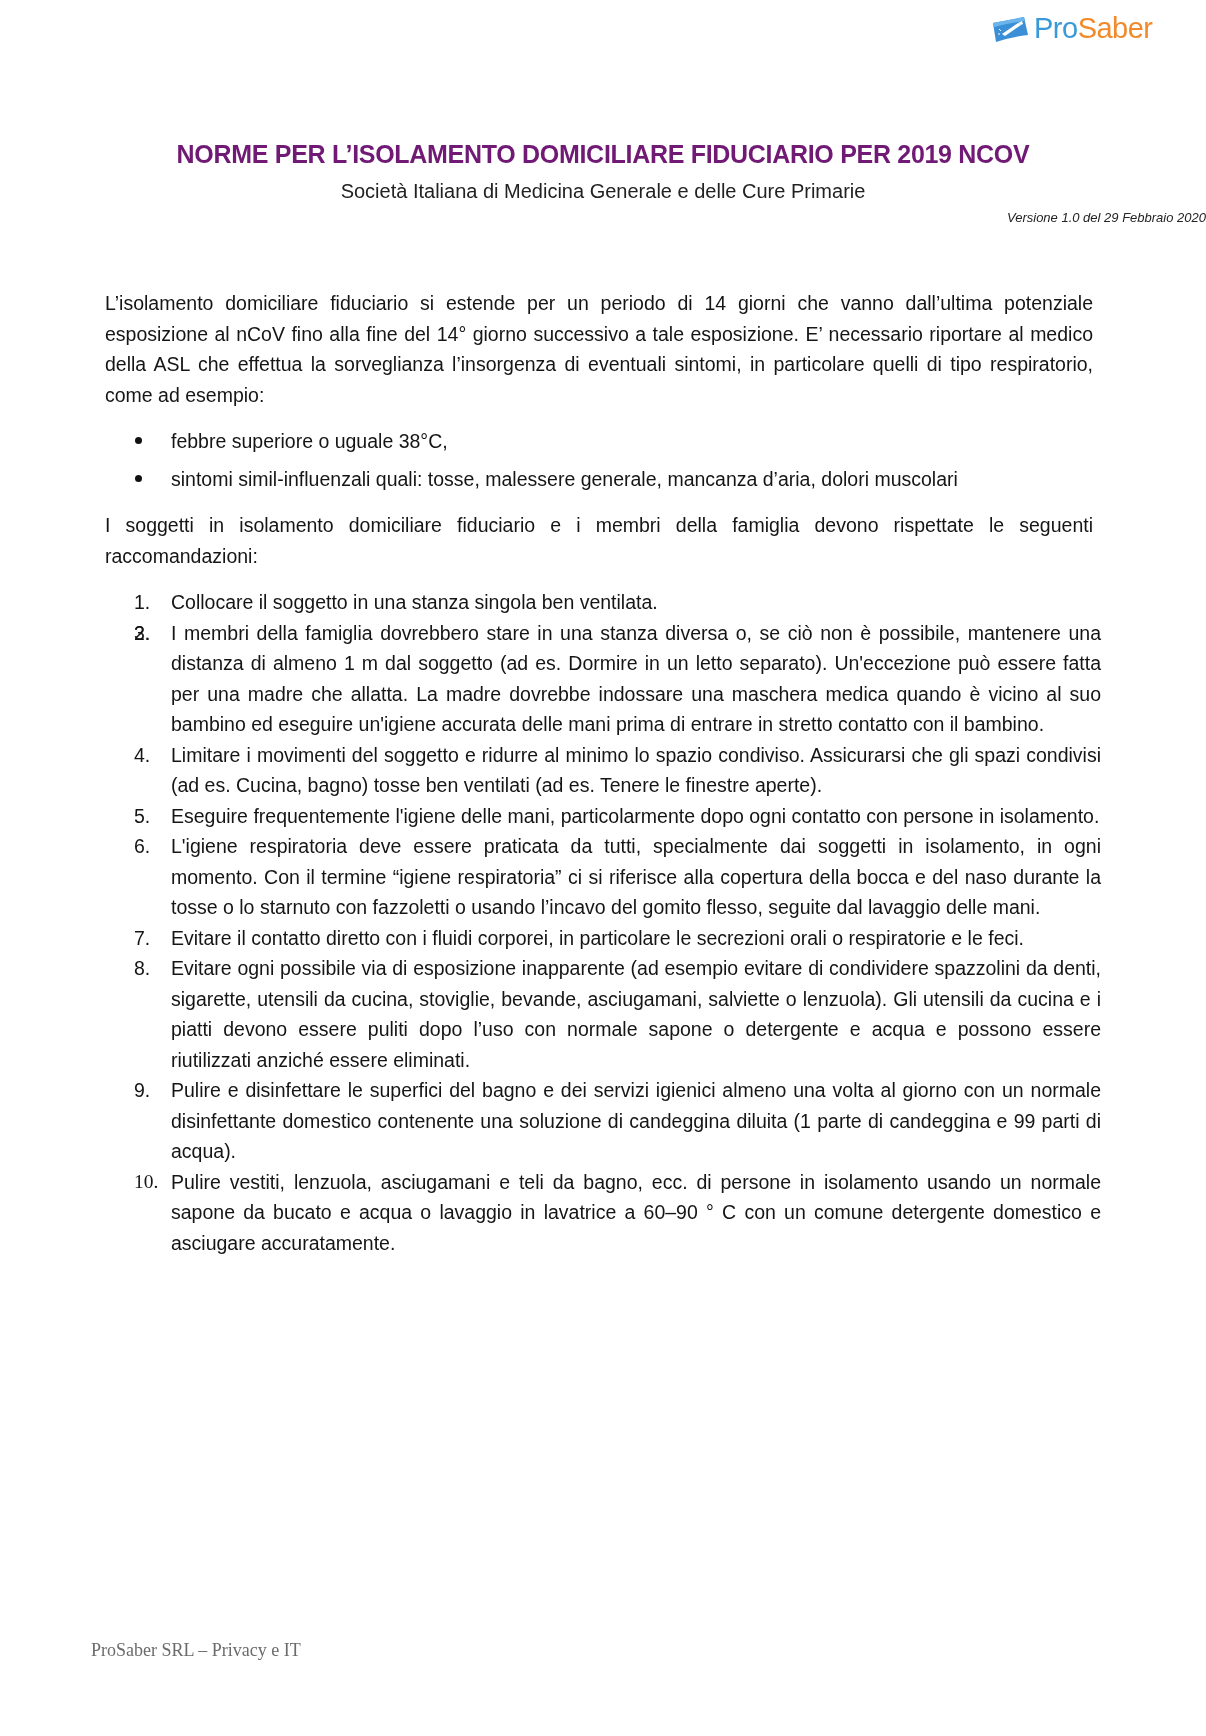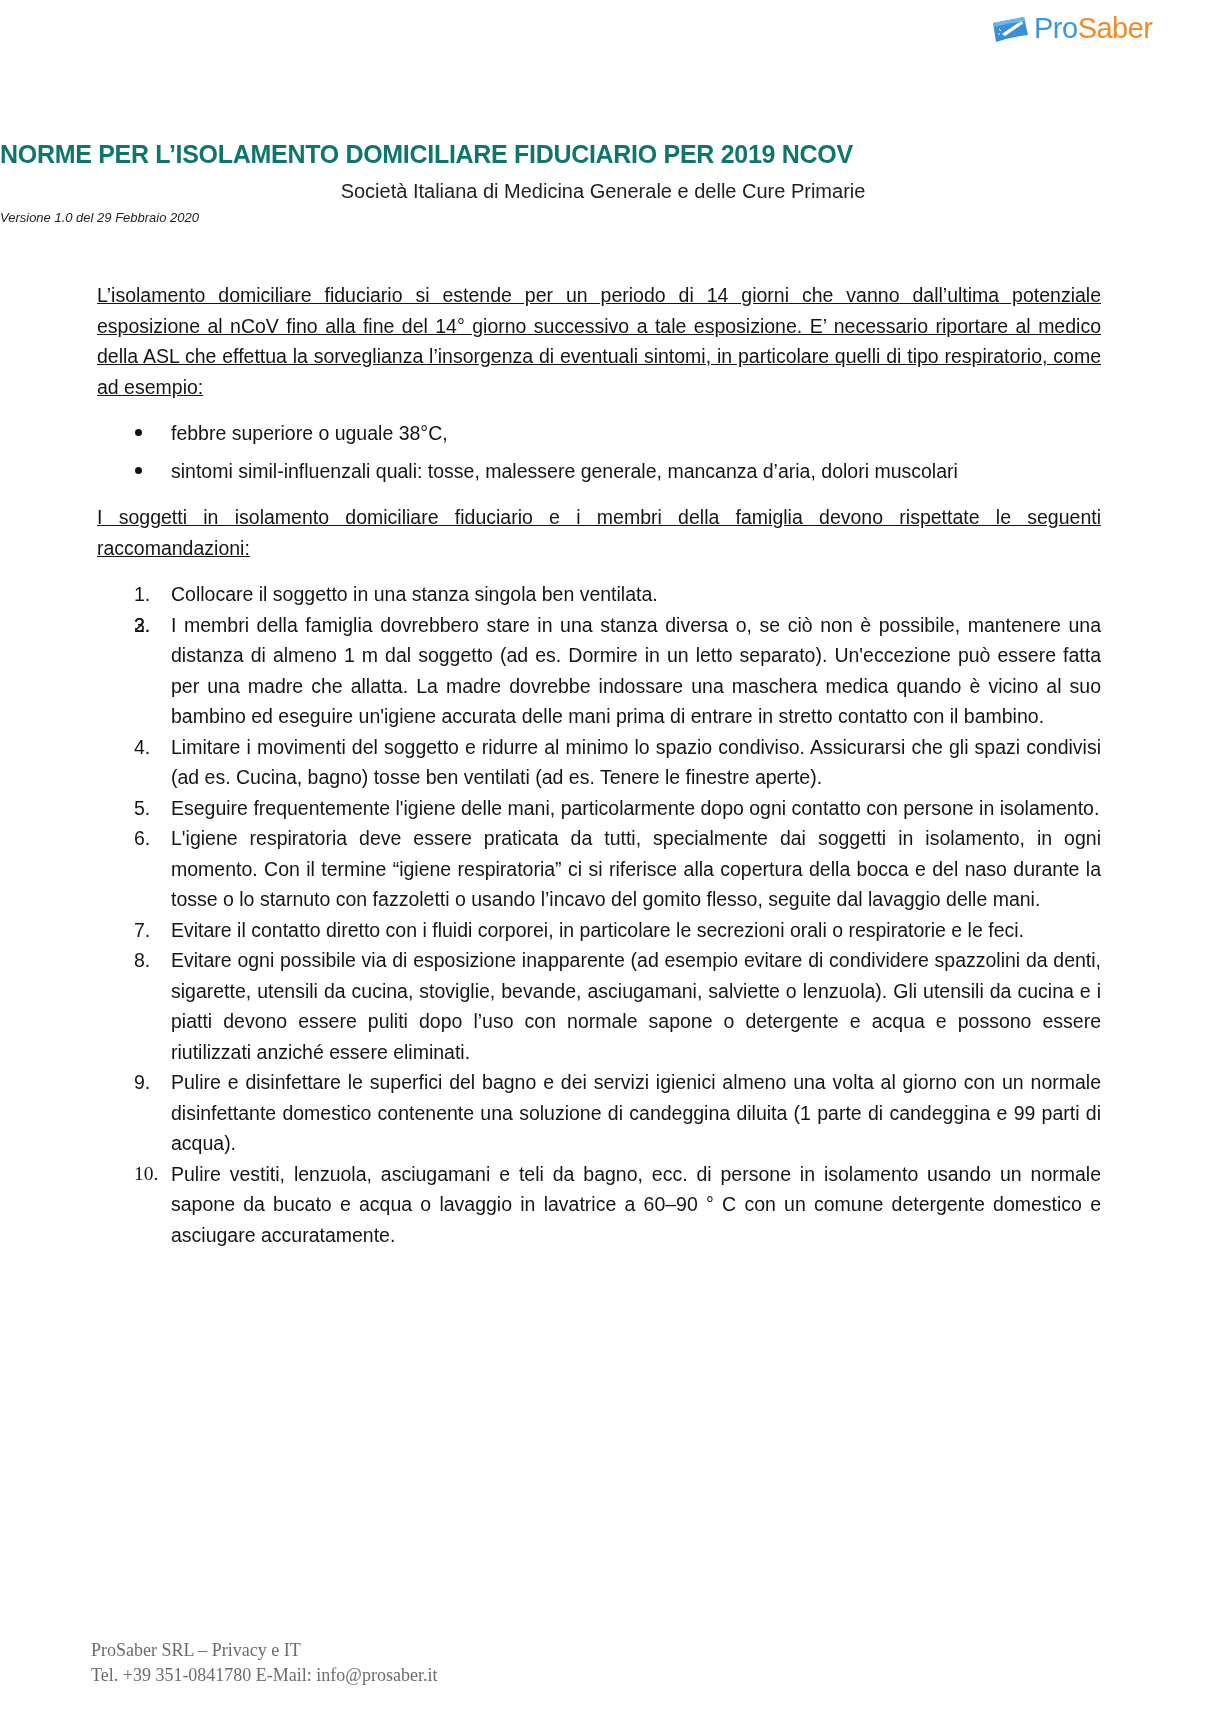--- a/index.html
+++ b/index.html
@@ -34,59 +34,59 @@
       line-height: 1;
     }
     .logo-pro { color: #3a9ad9; }
     .logo-saber { color: #f08a2a; }
 
     .title {
       position: absolute;
       top: 140px;
       left: 0;
       width: 1206px;
+      text-align: center;
       font-family: "Liberation Sans", sans-serif;
       font-weight: bold;
       font-size: 25px;
       letter-spacing: -0.3px;
-      color: #0f766e;
+      color: #701a75;
     }
     .subtitle {
       position: absolute;
       top: 180px;
       left: 0;
       width: 1206px;
       text-align: center;
       font-size: 20px;
       color: #222;
     }
     .version {
       position: absolute;
       top: 210px;
       left: 0;
       width: 1206px;
-      text-align: left;
+      text-align: right;
       font-style: italic;
       font-size: 13px;
       color: #222;
     }
 
     .content {
       position: absolute;
       top: 280px;
       left: 97px;
       width: 1004px;
       font-size: 19.5px;
       line-height: 30.5px;
       color: #151515;
     }
     .para {
       text-align: justify;
-      margin: 0;
-      text-decoration: underline;
+      margin: 8px;
     }
     .bullets {
       list-style: none;
       margin: 12px 0 12px 0;
       padding: 0;
     }
     .bullets li {
       position: relative;
       padding-left: 74px;
       line-height: 38px;
@@ -169,14 +169,13 @@
     <li><span class="num">6.</span><span>L'igiene respiratoria deve essere praticata da tutti, specialmente dai soggetti in isolamento, in ogni momento. Con il termine “igiene respiratoria” ci si riferisce alla copertura della bocca e del naso durante la tosse o lo starnuto con fazzoletti o usando l’incavo del gomito flesso, seguite dal lavaggio delle mani.</span></li>
     <li><span class="num">7.</span><span>Evitare il contatto diretto con i fluidi corporei, in particolare le secrezioni orali o respiratorie e le feci.</span></li>
     <li><span class="num">8.</span><span>Evitare ogni possibile via di esposizione inapparente (ad esempio evitare di condividere spazzolini da denti, sigarette, utensili da cucina, stoviglie, bevande, asciugamani, salviette o lenzuola). Gli utensili da cucina e i piatti devono essere puliti dopo l’uso con normale sapone o detergente e acqua e possono essere riutilizzati anziché essere eliminati.</span></li>
     <li><span class="num">9.</span><span>Pulire e disinfettare le superfici del bagno e dei servizi igienici almeno una volta al giorno con un normale disinfettante domestico contenente una soluzione di candeggina diluita (1 parte di candeggina e 99 parti di acqua).</span></li>
     <li><span class="num ten">10.</span><span>Pulire vestiti, lenzuola, asciugamani e teli da bagno, ecc. di persone in isolamento usando un normale sapone da bucato e acqua o lavaggio in lavatrice a 60–90 ° C con un comune detergente domestico e asciugare accuratamente.</span></li>
   </ol>
 </div>
 
 <div class="footer">
   <div>ProSaber SRL – Privacy e IT</div>
-  <div>Tel. +39 351-0841780 E-Mail: info@prosaber.it</div>
 </div>
 
 </body></html>

